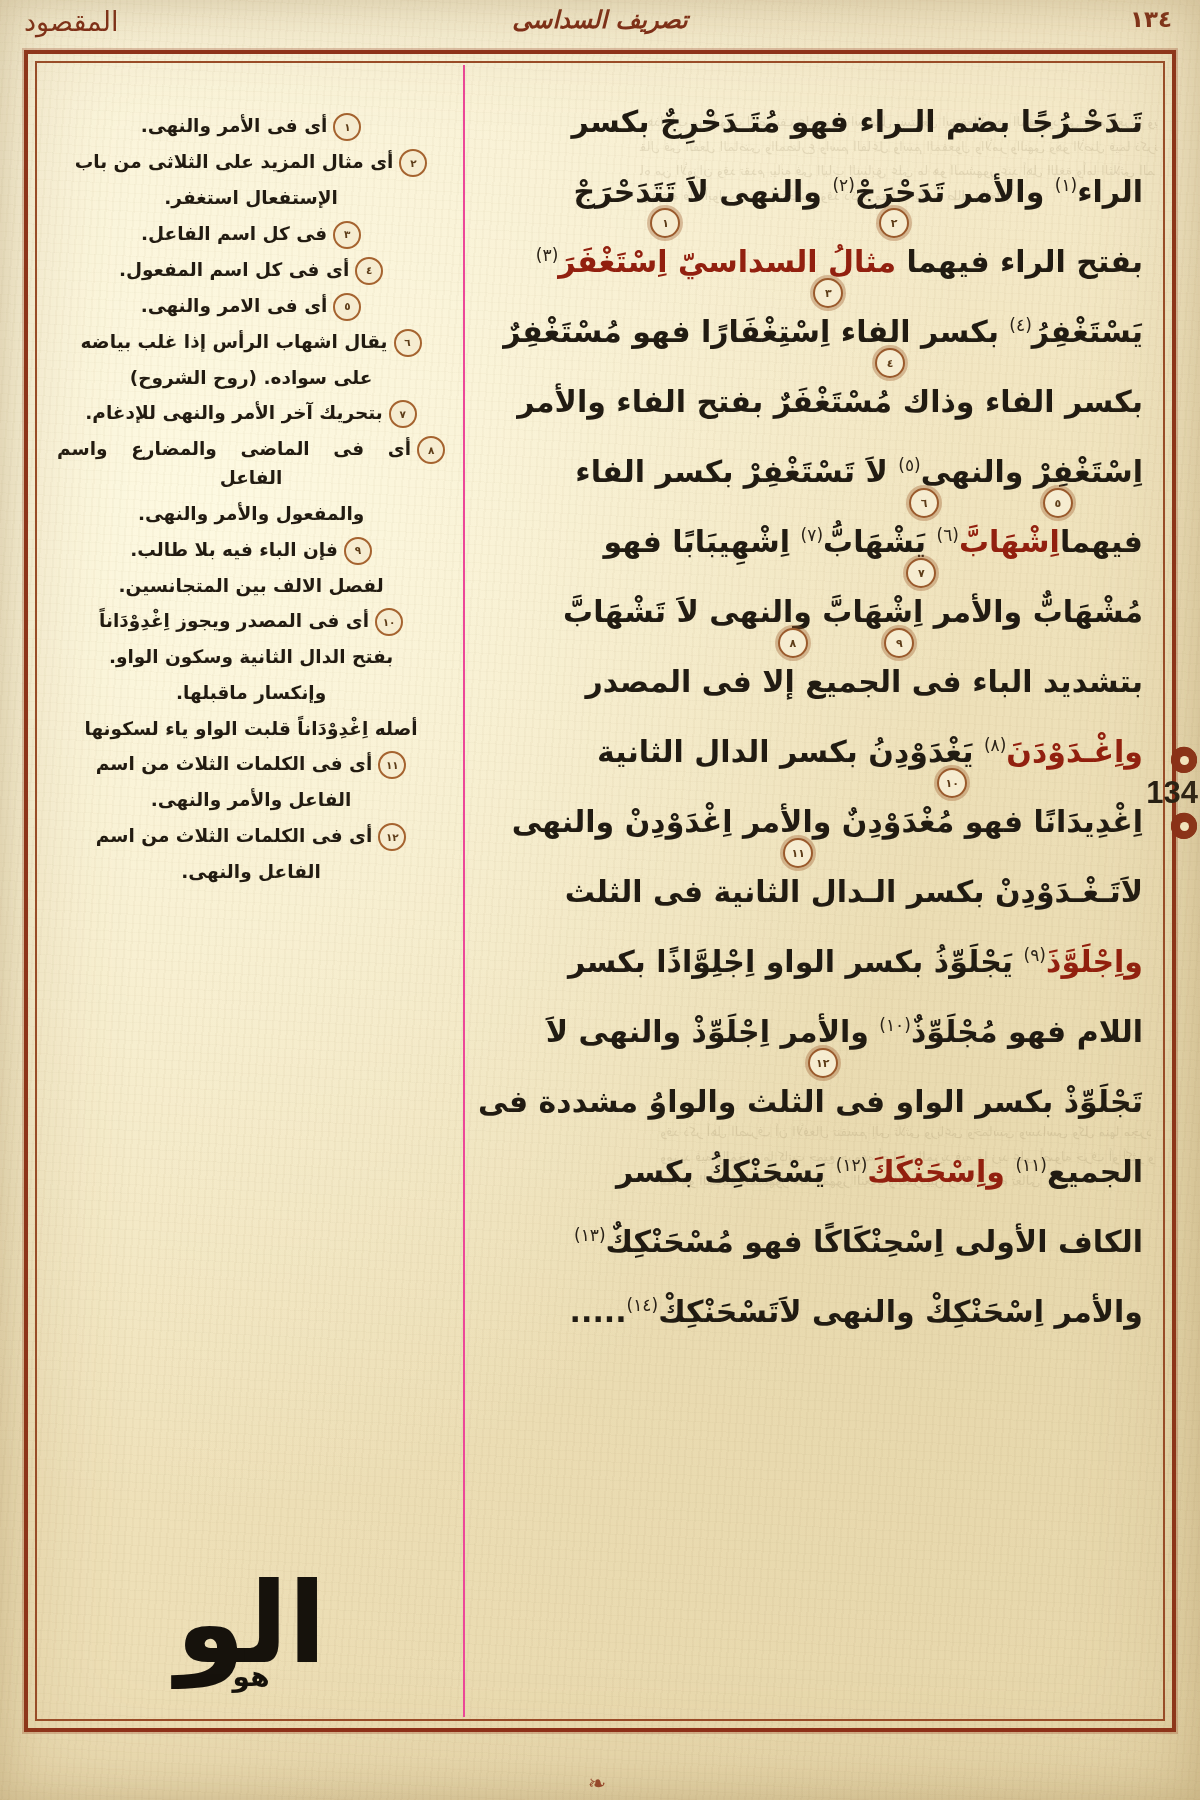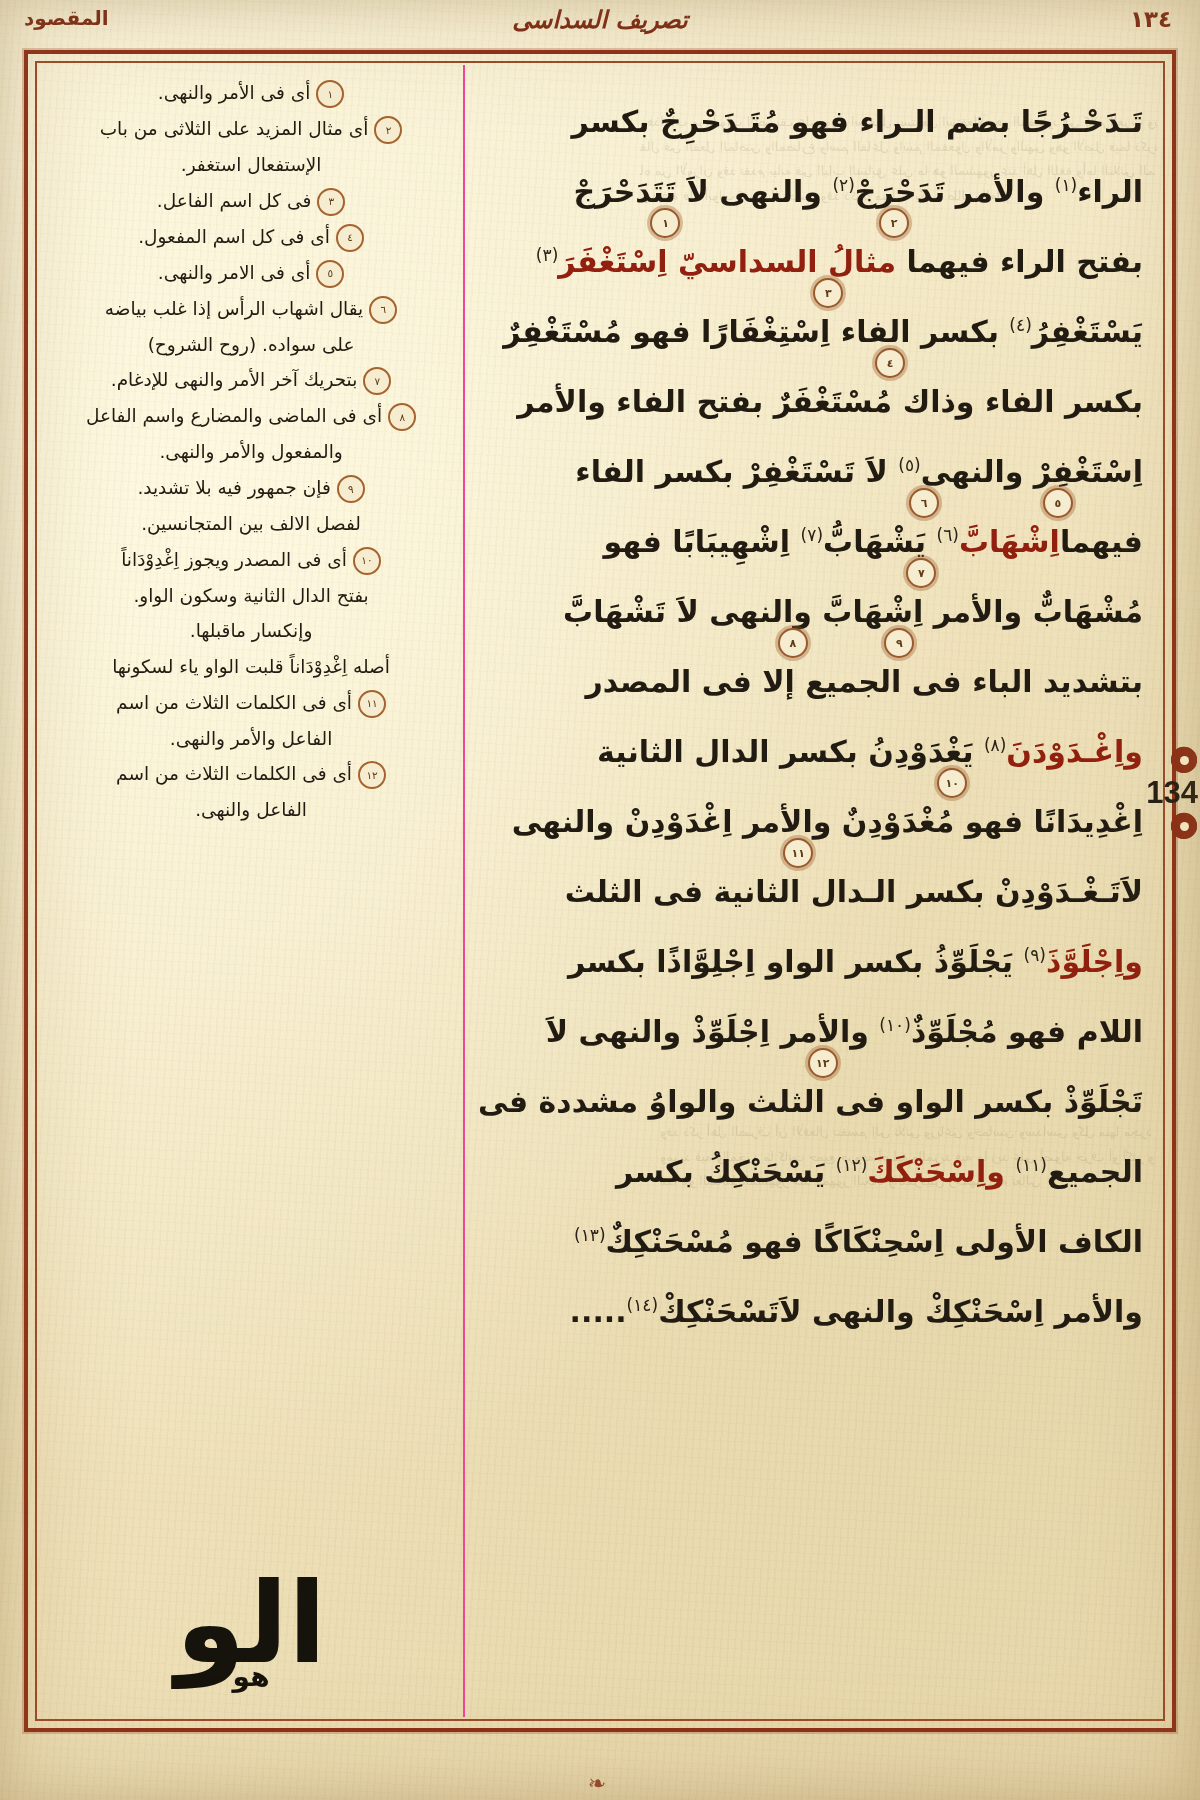--- a/index.html
+++ b/index.html
@@ -39,21 +39,21 @@
     word-break:break-all;
   }
 
   
   .runhead{
     position:absolute;left:0;right:0;top:0;height:48px;
   }
   .runhead .cell{position:absolute;top:6px;color:#7d2a16;white-space:nowrap;}
   .rh-right{right:28px;font-size:23px;letter-spacing:2px;font-weight:bold;}
   .rh-center{left:50%;transform:translateX(-50%);font-size:24px;font-weight:bold;font-style:italic;}
-  .rh-left{left:24px;font-size:20px;font-weight:bold;}
+  .rh-left{left:24px;font-size:27px;font-weight:normal;}
 
   
   .frame-outer{
     position:absolute;left:24px;right:24px;top:50px;bottom:68px;
     border:4px solid #8e2f18;
     background:transparent;
     box-shadow:0 0 0 2px rgba(142,47,24,.25);
   }
   .frame-inner{
     position:absolute;inset:7px;
@@ -103,21 +103,21 @@
     box-shadow:0 0 0 2px #f6ecd0 inset, 0 0 0 3px rgba(154,90,44,.35);
     font-style:normal;font-weight:bold;
     font-size:11px;color:#5d3c18;
     display:flex;align-items:center;justify-content:center;
     line-height:1;
   }
 
   
   .notes{
     direction:rtl;color:#221b11;
-    font-size:18.5px;line-height:1.55;font-weight:normal;
+    font-size:18.5px;line-height:1.55;font-weight:bold;margin-top:33px;
   }
   .note{
     display:block;margin-bottom:7px;
     text-align:justify;text-align-last:center;
   }
   .note .num{
     display:inline-flex;align-items:center;justify-content:center;
     width:24px;height:24px;border-radius:50%;
     border:2px solid #a5632f;
     background:#f6ecd0;
@@ -291,21 +291,21 @@
           <div class="note"><span class="num">٥</span><span>أى فى الامر والنهى.</span></div>
 
           <div class="note"><span class="num">٦</span><span>يقال اشهاب الرأس إذا غلب بياضه</span></div>
           <div class="note cont">على سواده. (روح الشروح)</div>
 
           <div class="note"><span class="num">٧</span><span>بتحريك آخر الأمر والنهى للإدغام.</span></div>
 
           <div class="note"><span class="num">٨</span><span>أى فى الماضى والمضارع واسم الفاعل</span></div>
           <div class="note cont">والمفعول والأمر والنهى.</div>
 
-          <div class="note"><span class="num">٩</span><span>فإن جمهور فيه بلا تشديد.</span></div>
+          <div class="note"><span class="num">٩</span><span>فإن الباء فيه بلا طالب.</span></div>
           <div class="note cont">لفصل الالف بين المتجانسين.</div>
 
           <div class="note"><span class="num">١٠</span><span>أى فى المصدر ويجوز اِغْدِوْدَاناً</span></div>
           <div class="note cont">بفتح الدال الثانية وسكون الواو.</div>
           <div class="note cont">وإنكسار ماقبلها.</div>
           <div class="note cont">أصله اِغْدِوْدَاناً قلبت الواو ياء لسكونها</div>
 
           <div class="note"><span class="num">١١</span><span>أى فى الكلمات الثلاث من اسم</span></div>
           <div class="note cont">الفاعل والأمر والنهى.</div>
 

